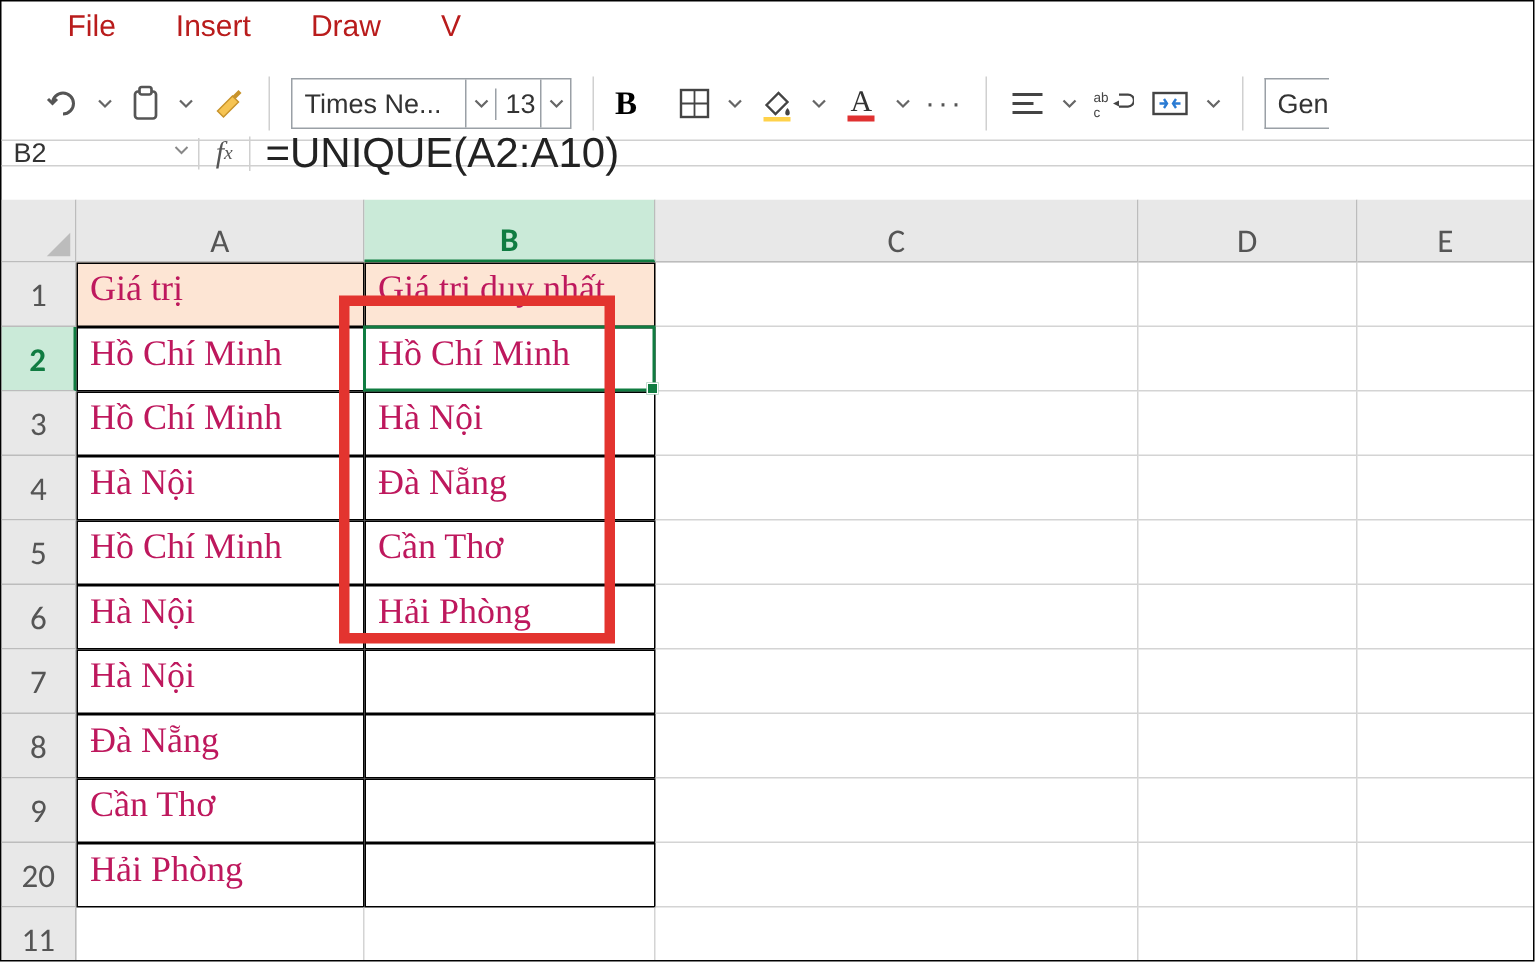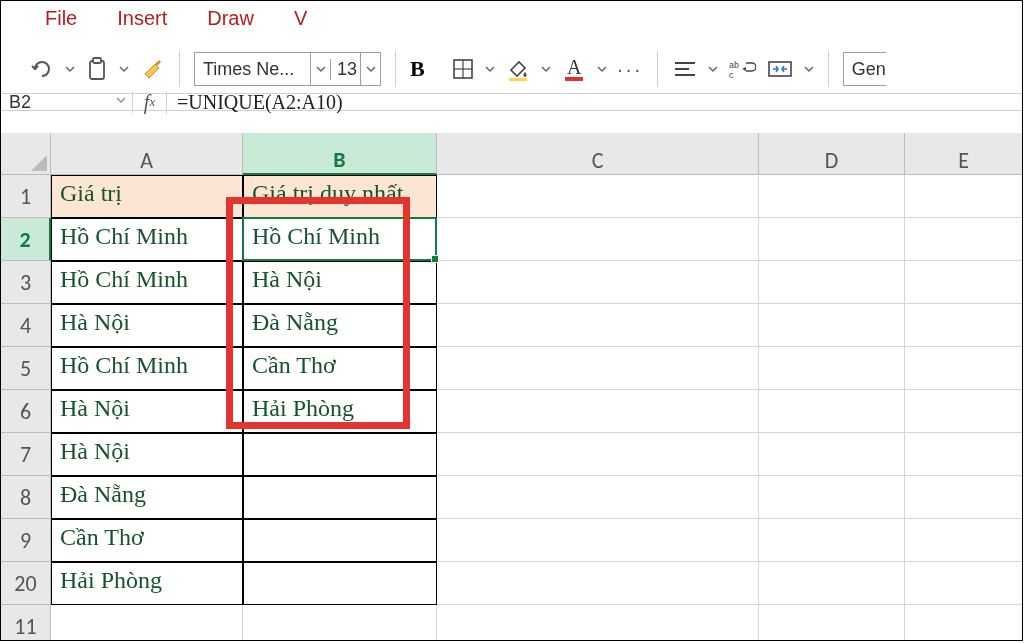--- a/index.html
+++ b/index.html
@@ -22,34 +22,34 @@
   .fontname { width: 115px; padding: 0 8px; font-size: 18px; color: #333; white-space: nowrap; overflow: hidden; }
   .fontsize { width: 30px; padding: 0 6px; font-size: 18px; color: #333; text-align: left; border-left: 1px solid #9aa0a6; }
   .fbtn { width: 20px; height: 32px; display: flex; align-items: center; justify-content: center; border-left: 1px solid #9aa0a6; }
   .boldB { font-weight: 900; font-family: "Times New Roman", serif; font-size: 22px; }
 
   
   .fbar { height: 18px; border-top: 1px solid #d0d0d0; border-bottom: 1px solid #d0d0d0; display: flex; align-items: center; }
   .namebox { width: 132px; border-right: 1px solid #d0d0d0; display: flex; align-items: center; padding-left: 8px; font-size: 18px; color: #333; position: relative; }
   .namebox .nbcaret { position: absolute; right: 6px; bottom: 4px; }
   .fx { width: 34px; display: flex; align-items: center; justify-content: center; font-style: italic; font-family: "Times New Roman", serif; font-size: 20px; color: #555; border-right: 1px solid #d0d0d0; }
-  .formula { flex: 1; display: flex; align-items: center; padding-left: 10px; font-size: 20px; font-family: Liberation Serif, serif; color: #222; }
+  .formula { flex: 1; display: flex; align-items: center; padding-left: 10px; font-size: 28px; font-family: Liberation Sans, sans-serif; color: #222; }
 
   
   .grid { position: absolute; left: 0; right: 0; top: 132px; bottom: 0; overflow: hidden; }
   .corner { position: absolute; left: 0; top: 0; width: 50px; height: 42px; background: #e8e8e8; border-right: 1px solid #bcbcbc; border-bottom: 1px solid #bcbcbc; }
   .corner svg { position: absolute; right: 3px; bottom: 3px; }
   .colheads { position: absolute; left: 50px; top: 0; height: 42px; display: flex; }
   .colh { background: #e8e8e8; border-right: 1px solid #bcbcbc; border-bottom: 1px solid #bcbcbc; display: flex; align-items: flex-end; justify-content: center; font-size: 22px; font-family: Calibri, Arial, sans-serif; color: #555; padding-bottom: 0; }
   .colh.sel { background: #caead8; font-weight: 700; color: #107c41; border-bottom: 2px solid #107c41; }
   .rowheads { position: absolute; left: 0; top: 42px; width: 50px; }
   .rowh { background: #e8e8e8; border-right: 1px solid #bcbcbc; border-bottom: 1px solid #bcbcbc; display: flex; align-items: center; justify-content: center; font-size: 22px; font-family: Calibri, Arial, sans-serif; color: #555; }
   .rowh.sel { background: #caead8; font-weight: 700; color: #107c41; border-right: 2px solid #107c41; }
   .cells { position: absolute; left: 50px; top: 42px; }
-  .cell { position: absolute; border-right: 1px solid #d4d4d4; border-bottom: 1px solid #d4d4d4; font-family: "Times New Roman", serif; font-size: 24px; color: #14532d; padding: 4px 6px 4px 8px; white-space: nowrap; overflow: hidden; }
+  .cell { position: absolute; border-right: 1px solid #d4d4d4; border-bottom: 1px solid #d4d4d4; font-family: "Times New Roman", serif; font-size: 24px; color: #be185d; padding: 4px 6px 4px 8px; white-space: nowrap; overflow: hidden; }
   .cell.header { background: #fde5d4; }
   .cell.bordered { border: 1px solid #000; }
 
   
   .selbox { position: absolute; border: 2.5px solid #107c41; pointer-events: none; }
   .selbox .handle { position: absolute; right: -4px; bottom: -4px; width: 8px; height: 8px; background: #107c41; border: 1px solid #fff; }
 
   
   .annot { position: absolute; border: 7px solid #e3342f; pointer-events: none; }
 

